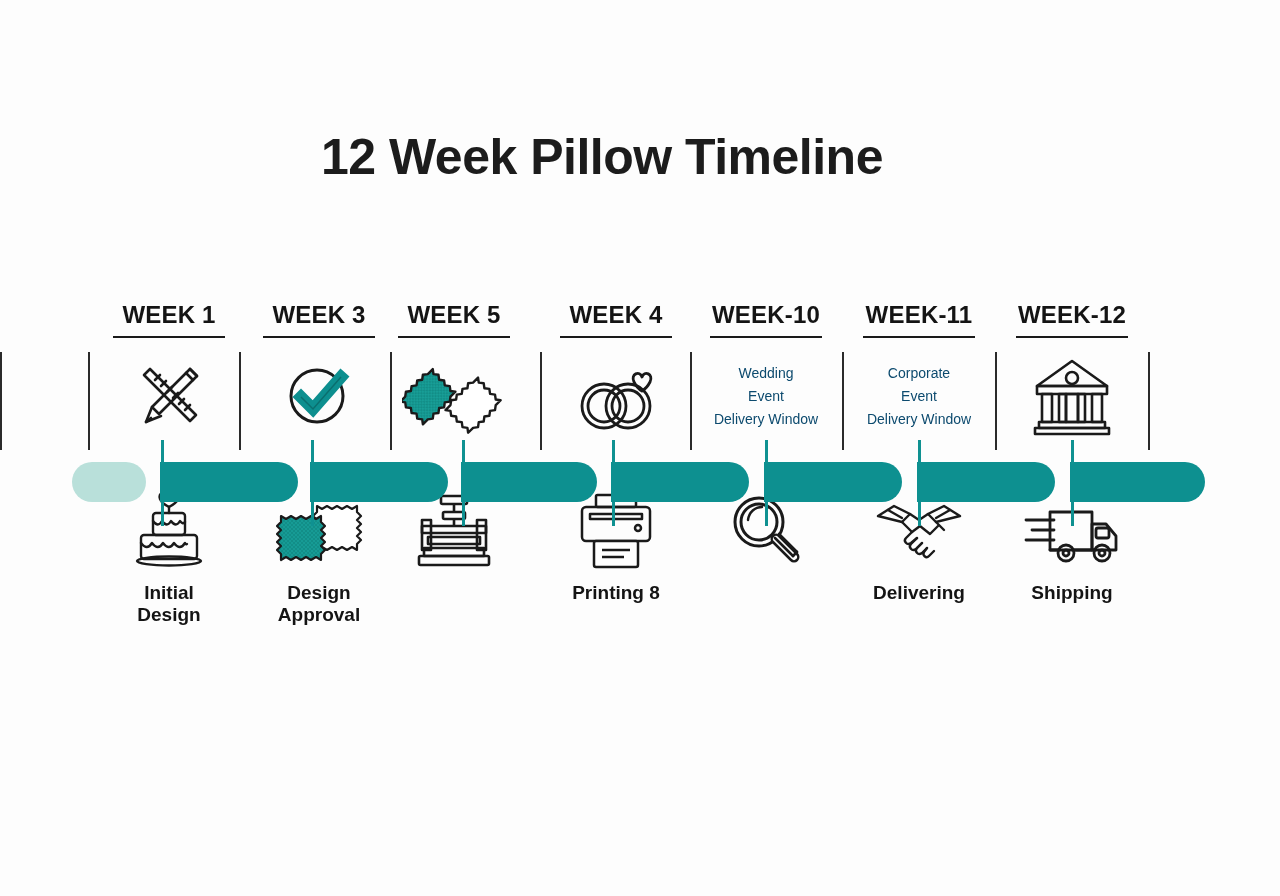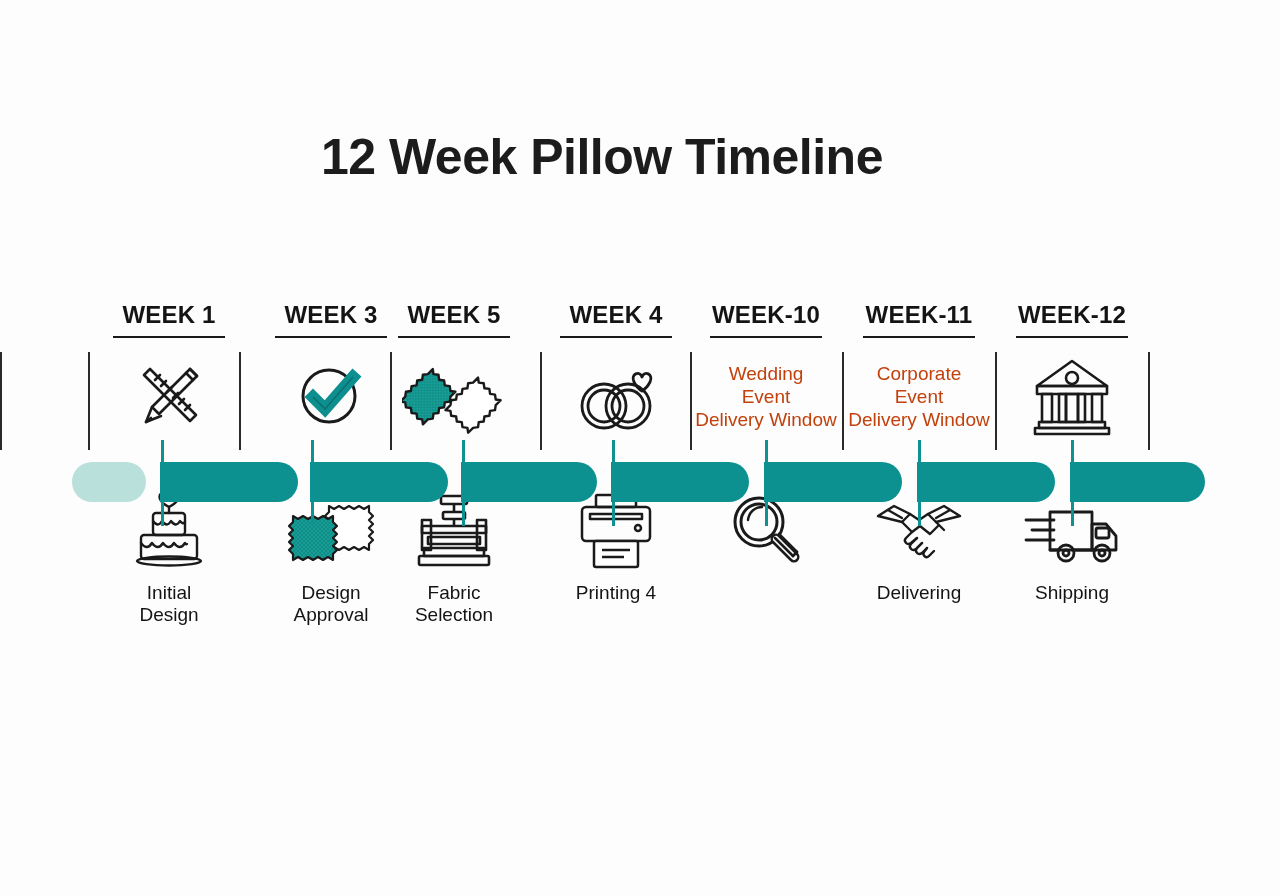--- a/index.html
+++ b/index.html
@@ -63,39 +63,40 @@
 
   
   .top-slot {
     height: 96px;
     margin-top: 10px;
     display: flex;
     align-items: center;
     justify-content: center;
   }
   .note {
-    font-size: 19px;
+    font-size: 14px;
     line-height: 23px;
-    color: #c2410c;
+    color: #0c4a6e;
     white-space: nowrap;
   }
 
   
   .bot-icon {
     height: 92px;
     margin-top: 36px;
     display: flex;
     align-items: flex-end;
     justify-content: center;
   }
   .bot-label {
     margin-top: 10px;
     font-size: 19px;
     line-height: 22px;
     color: #141414;
+    font-weight: bold;
   }
 
   
   .divider {
     position: absolute;
     top: 352px;
     width: 2px;
     height: 98px;
     background: #2a2a2a;
   }
@@ -178,21 +179,21 @@
           <path d="M27 35 q5 7 9 0 q5 7 9 0 q5 7 9 0 q3 4 5 1"></path>
           <rect x="15" y="49" width="56" height="24" rx="3"></rect>
           <path d="M15 57 q6 8 11 0 q6 8 11 0 q6 8 11 0 q6 8 11 0 q1 2 2 1"></path>
           <ellipse cx="43" cy="75" rx="32" ry="4.5"></ellipse>
         </svg>
       </span>
     </div>
     <div class="bot-label"><span>Initial<br>Design</span></div>
   </div>
 
-  <div class="col" style="left:255px">
+  <div class="col" style="left:243px">
     <div class="week-label">WEEK 3</div>
     <div class="week-rule"></div>
     <div class="top-slot">
       <span>
         <svg width="80" height="80" viewBox="0 0 80 80" fill="none">
           <circle cx="38" cy="40" r="26" stroke="#1a1a1a" stroke-width="3" fill="none"></circle>
           <path d="M22 41 L34 53 L62 21" stroke="#0d8f8f" stroke-width="12" stroke-linecap="square" stroke-linejoin="miter" fill="none"></path>
           <path d="M22 41 L34 53 L62 21" stroke="#0a6f6f" stroke-width="1.5" fill="none"></path>
         </svg>
       </span>
@@ -252,21 +253,20 @@
           <path d="M44 29 L44 36"></path>
           <rect x="12" y="36" width="64" height="7"></rect>
           <rect x="12" y="30" width="9" height="30"></rect>
           <rect x="67" y="30" width="9" height="30"></rect>
           <rect x="18" y="47" width="52" height="7"></rect>
           <rect x="14" y="58" width="60" height="8"></rect>
           <rect x="9" y="66" width="70" height="9" rx="1.5"></rect>
         </svg>
       </span>
     </div>
-    <div class="bot-label"><span>Fabric<br>Selection</span></div>
   </div>
 
   <div class="col" style="left:540px">
     <div class="week-label">WEEK 4</div>
     <div class="week-rule"></div>
     <div class="top-slot">
       <span>
         <svg width="92" height="88" viewBox="0 0 92 88" fill="none" stroke="#1a1a1a" stroke-width="2.8">
           <circle cx="34" cy="54" r="22"></circle>
           <circle cx="34" cy="54" r="16"></circle>
@@ -282,21 +282,21 @@
           <rect x="24" y="5" width="40" height="12" rx="1.5"></rect>
           <rect x="10" y="17" width="68" height="34" rx="4"></rect>
           <rect x="18" y="24" width="52" height="5"></rect>
           <circle cx="66" cy="38" r="3"></circle>
           <rect x="22" y="51" width="44" height="26" rx="2" fill="#ffffff"></rect>
           <path d="M30 60 L58 60"></path>
             <path d="M30 67 L52 67"></path>
         </svg>
       </span>
     </div>
-    <div class="bot-label"><span>Printing 4</span></div>
+    <div class="bot-label"><span>Printing 8</span></div>
   </div>
 
   <div class="col" style="left:690px">
     <div class="week-label">WEEK-10</div>
     <div class="week-rule"></div>
     <div class="top-slot">
       <div class="note">Wedding<br>Event<br>Delivery Window</div>
     </div>
     <div class="bot-icon">
       <span>

